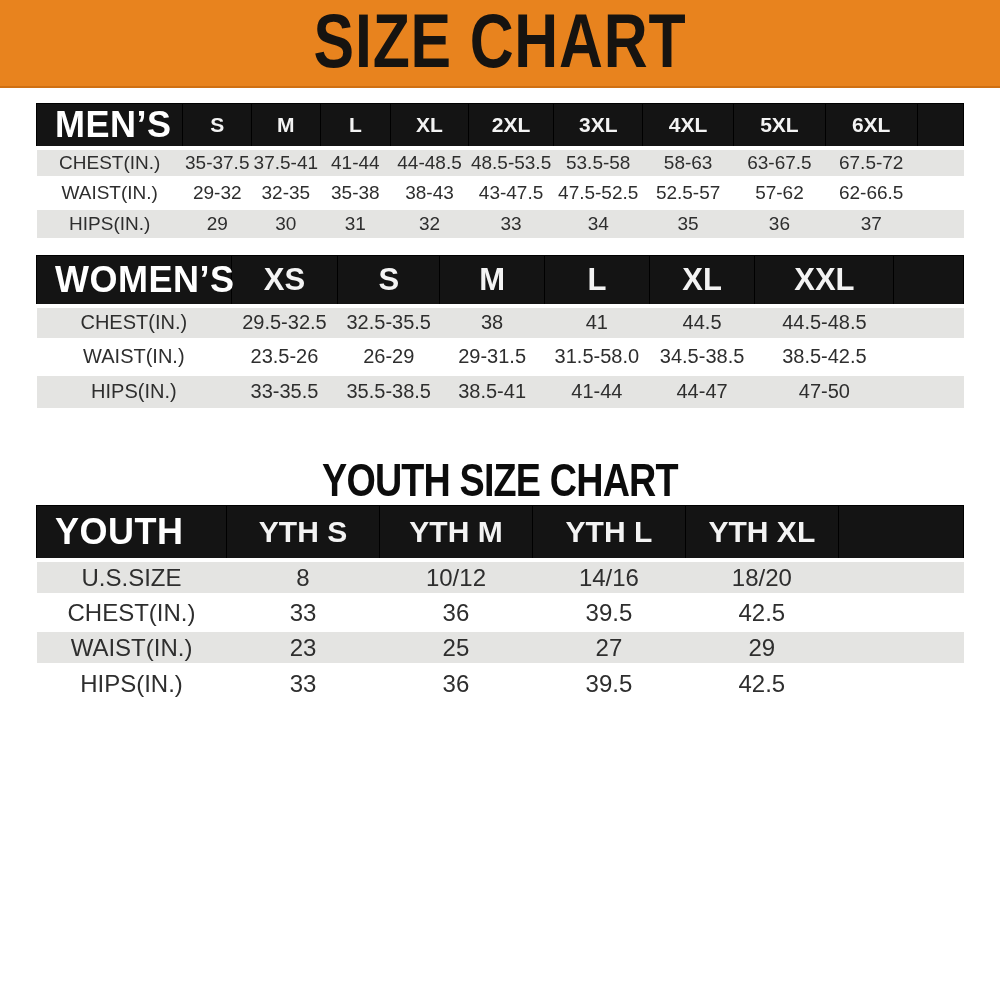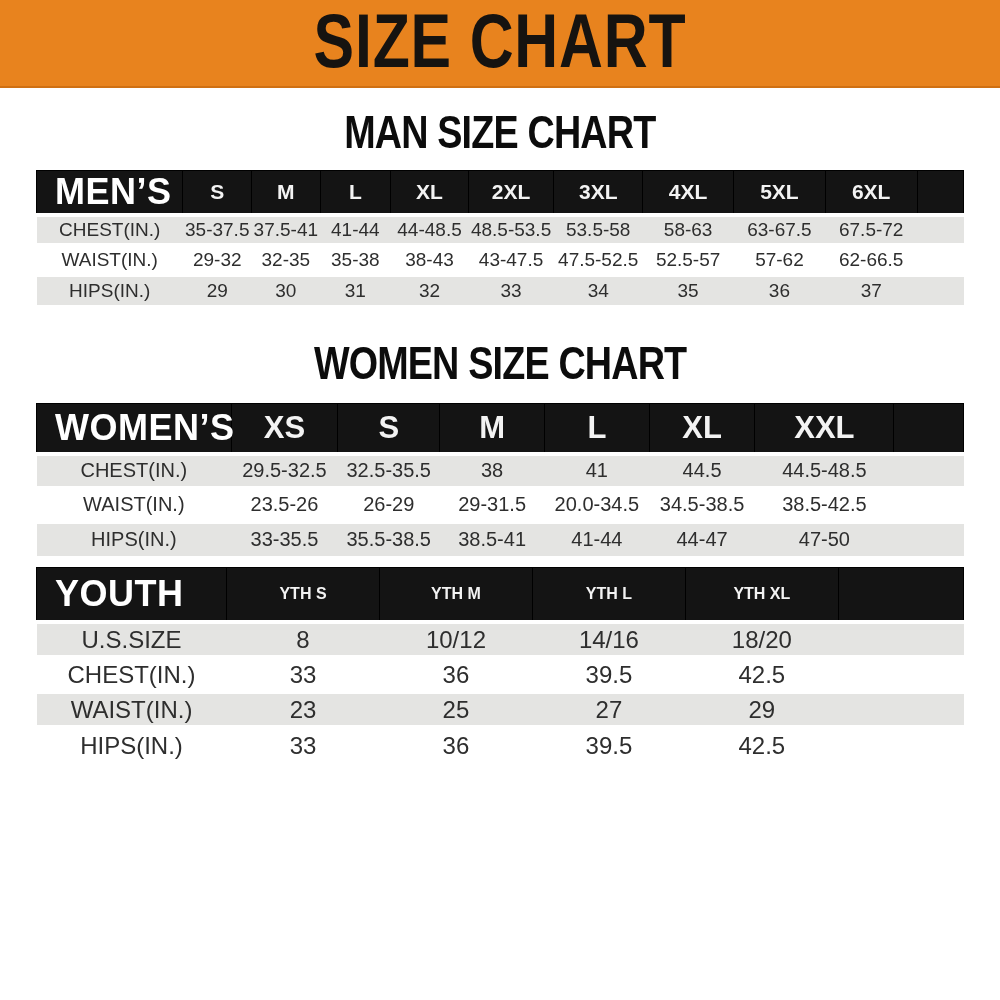--- a/index.html
+++ b/index.html
@@ -54,21 +54,21 @@
 
   
   table.size-table {
     width: 928px;
     margin: 0 auto;
     border-collapse: collapse;
     table-layout: fixed;
   }
   .man-table-wrap   { margin-top: 15px; }
   .women-table-wrap { margin-top: 17px; }
-  .youth-table-wrap { margin-top: 11px; }
+  .youth-table-wrap { margin-top: 2px; }
 
   thead tr { background: #141414; }
   thead th {
     color: #ffffff;
     font-weight: bold;
     border: 1px solid #000;
     padding: 0;
   }
   th.row-label-head {
     text-align: left;
@@ -90,21 +90,21 @@
 
   .man-table thead tr   { height: 37px; }
   .man-table th.size-head { font-size: 21px; }
   .man-table tbody tr   { height: 30px; font-size: 19px; }
 
   .women-table thead tr { height: 50px; }
   .women-table th.size-head { font-size: 31px; }
   .women-table tbody tr { height: 34px; font-size: 20px; }
 
   .youth-table thead tr { height: 55px; }
-  .youth-table th.size-head { font-size: 16px; }
+  .youth-table th.size-head { font-size: 30px; }
   .youth-table tbody tr { height: 35px; font-size: 24px; }
 
   
   .footer {
     margin: 24px 0 0 38px;
     color: #a3261f;
     font-size: 30px;
     line-height: 1.33;
   }
   .footer-line {
@@ -116,23 +116,20 @@
 </style>
 </head>
 <body>
 
 <div class="page">
 
   <div class="banner">
     <span class="banner-title">SIZE CHART</span>
   </div>
 
-  <div class="section-heading man-heading">
-    <span class="heading-text">MAN SIZE CHART</span>
-  </div>
 
   <div class="man-table-wrap">
     <table class="size-table man-table">
       <colgroup>
         <col style="width:15.8%">
           <col style="width:7.4%">
           <col style="width:7.4%">
           <col style="width:7.6%">
         <col style="width:8.4%">
           <col style="width:9.2%">
@@ -194,23 +191,20 @@
           <td>34</td>
           <td>35</td>
           <td>36</td>
           <td>37</td>
           <td></td>
         </tr>
       </tbody>
     </table>
   </div>
 
-  <div class="section-heading women-heading">
-    <span class="heading-text">WOMEN SIZE CHART</span>
-  </div>
 
   <div class="women-table-wrap">
     <table class="size-table women-table">
       <colgroup>
         <col style="width:21%">
           <col style="width:11.5%">
           <col style="width:11%">
           <col style="width:11.3%">
         <col style="width:11.3%">
           <col style="width:11.4%">
@@ -238,39 +232,42 @@
           <td>41</td>
           <td>44.5</td>
           <td>44.5-48.5</td>
           <td></td>
         </tr>
         <tr>
           <td>WAIST(IN.)</td>
           <td>23.5-26</td>
           <td>26-29</td>
           <td>29-31.5</td>
-          <td>20.0-34.5</td>
+          <td>31.5-58.0</td>
           <td>34.5-38.5</td>
           <td>38.5-42.5</td>
           <td></td>
         </tr>
         <tr class="shade">
           <td>HIPS(IN.)</td>
           <td>33-35.5</td>
           <td>35.5-38.5</td>
           <td>38.5-41</td>
           <td>41-44</td>
           <td>44-47</td>
           <td>47-50</td>
           <td></td>
         </tr>
       </tbody>
     </table>
   </div>
 
+  <div class="section-heading youth-heading">
+    <span class="heading-text">YOUTH SIZE CHART</span>
+  </div>
 
   <div class="youth-table-wrap">
     <table class="size-table youth-table">
       <colgroup>
         <col style="width:20.5%">
           <col style="width:16.5%">
           <col style="width:16.5%">
         <col style="width:16.5%">
           <col style="width:16.5%">
           <col style="width:13.5%">

